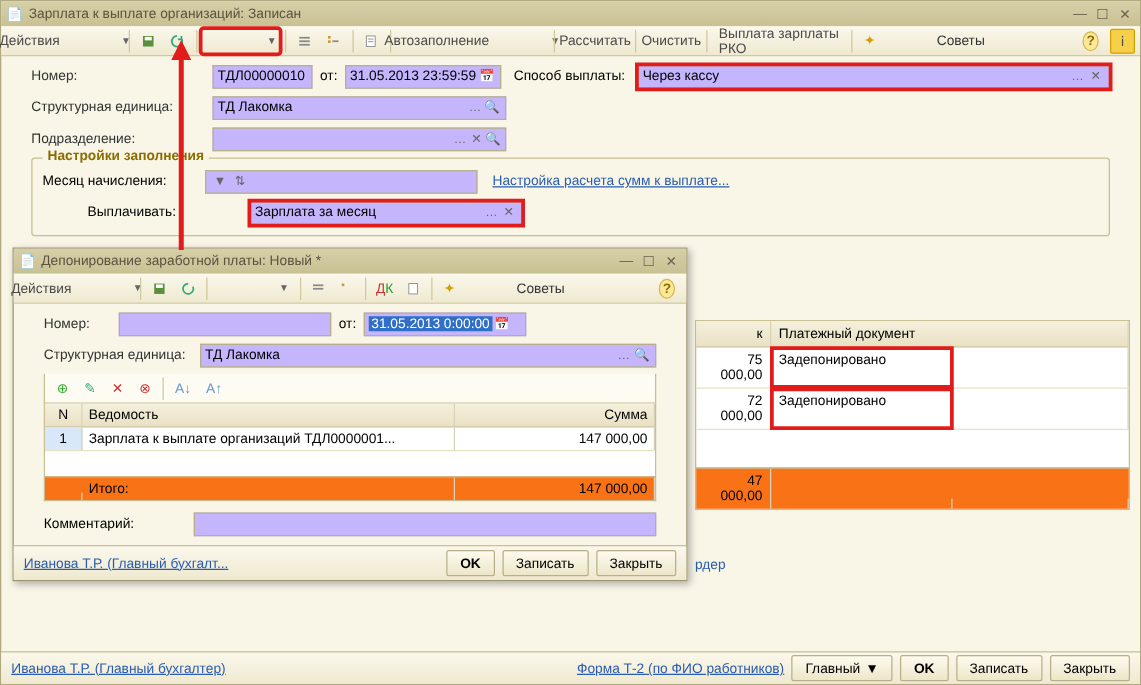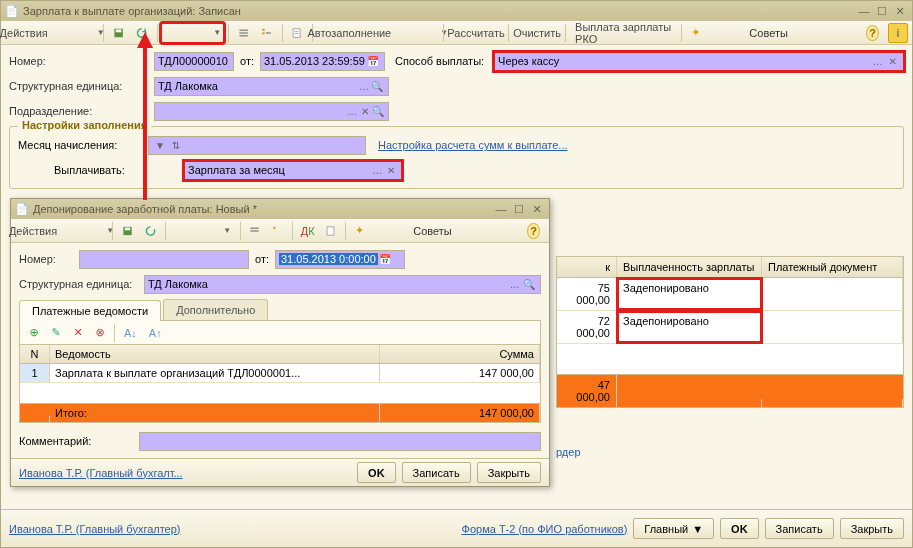--- a/index.html
+++ b/index.html
@@ -12,21 +12,21 @@
 .titlebar .controls { display: flex; gap: 2px; }
 .titlebar .controls span { width: 16px; height: 14px; display: inline-flex; align-items: center; justify-content: center; cursor: pointer; color: #6b6450; }
 
 .toolbar { background: linear-gradient(#fbf8ec,#efe9d0); height: 24px; display: flex; align-items: center; padding: 0 4px; border-bottom: 1px solid #d0c89e; gap: 2px; }
 .tbtn { height: 20px; min-width: 20px; padding: 0 4px; display: inline-flex; align-items: center; justify-content: center; border: 1px solid transparent; cursor: pointer; color: #4a4a4a; border-radius: 2px; gap: 47px; }
 .tbtn svg { width: 14px; height: 14px; }
 .tsep { width: 1px; height: 18px; background: #d0c89e; margin: 0 2px; }
 .tbtn .arr { font-size: 8px; margin-left: 2px; color: #666; }
 .tbtn .lbl { margin-left: 2px; }
 
-.form-body { padding: 6px 8px; }
+.form-body { padding: 6px 24px; }
 .row { display: flex; align-items: center; margin-bottom: 5px; min-height: 20px; }
 .lbl { width: 145px; color: #333; }
 .lbl2 { width: 180px; color: #333; }
 .input { height: 19px; border: 1px solid #b8b08a; background: #c4b5fd; padding: 0 3px; display: flex; align-items: center; }
 .input input { border: none; outline: none; width: 100%; background: transparent; }
 .input .mbtn { width: 16px; height: 16px; display: inline-flex; align-items: center; justify-content: center; cursor: pointer; color: #666; font-size: 10px; }
 .link { color: #2a5db0; text-decoration: underline; cursor: pointer; }
 
 .groupbox { border: 1px solid #c8bf92; border-radius: 3px; margin: 4px 0; padding: 8px; position: relative; }
 .groupbox > .legend { position: absolute; top: -8px; left: 8px; background: #f9f5e7; padding: 0 4px; color: #8a6d00; font-weight: bold; }
@@ -52,21 +52,21 @@
 .highlight-red { outline: 3px solid #e21b1b; outline-offset: -1px; }
 
 .modal { position: absolute; top: 198px; left: 10px; width: 540px; background: #f9f5e7; border: 1px solid #9c956f; box-shadow: 2px 2px 6px rgba(0,0,0,0.3); z-index: 10; }
 
 .main-grid { border: 1px solid #c8bf92; background: #fff; position: absolute; top: 255px; left: 555px; right: 8px; }
 .main-grid .ghead > div, .main-grid .grow > div, .main-grid .gfoot > div { border-right: 1px solid #d8d2b8; padding: 4px 6px; }
 .mcol1 { width: 60px; text-align: right; }
 .mcol2 { width: 145px; }
 .mcol3 { flex: 1; }
 
-.footer { position: absolute; bottom: 0; left: 0; right: 0; height: 38px; background: linear-gradient(#fbf8ec,#efe9d0); border-top: 1px solid #c8bf92; display: flex; align-items: center; padding: 4px 8px; gap: 6px; margin-top: 37px; }
+.footer { position: absolute; bottom: 0; left: 0; right: 0; height: 26px; background: linear-gradient(#fbf8ec,#efe9d0); border-top: 1px solid #c8bf92; display: flex; align-items: center; padding: 4px 8px; gap: 6px; margin-top: 37px; }
 
 .sel { background: #2f6fc7; color: #fff; padding: 0 2px; }
 .help-icon { width:16px; height:16px; border-radius:50%; background:#fce79a; border:1px solid #d4b84a; display:inline-flex; align-items:center; justify-content:center; color:#8a6d00; font-weight:bold; cursor:pointer; }
 </style>
 </head>
 <body>
 
 <div class="window" style="width:913px;height:548px;position:relative;">
   <div class="titlebar">
     <span class="icon">📄</span>
@@ -210,21 +210,20 @@
           <span class="mbtn">…</span>
           <span class="mbtn">✕</span>
         </div>
       </div>
     </div>
   </div>
 
   <div class="main-grid">
     <div class="ghead">
       <div class="mcol1">к</div>
-      <div class="mcol2">Выплаченность зарплаты</div>
       <div class="mcol3">Платежный документ</div>
     </div>
     <div class="grow">
       <div class="mcol1">75 000,00</div>
       <div class="mcol2 highlight-red" style="outline-offset:-2px;">Задепонировано</div>
       <div class="mcol3"></div>
     </div>
     <div class="grow">
       <div class="mcol1">72 000,00</div>
       <div class="mcol2 highlight-red" style="outline-offset:-2px;">Задепонировано</div>
@@ -333,24 +332,20 @@
     </div>
     <div class="row">
       <span class="lbl2" style="width:125px;">Структурная единица:</span>
       <div class="input" style="flex:1;">
         <input value="ТД Лакомка" style="">
         <span class="mbtn">…</span>
         <span class="mbtn">🔍</span>
       </div>
     </div>
 
-    <div class="tabs">
-      <div class="tab active">Платежные ведомости</div>
-      <div class="tab">Дополнительно</div>
-    </div>
 
     <div class="sub-toolbar">
       <span class="tbtn" style="color:#3a3;">⊕</span>
       <span class="tbtn" style="color:#3a7;">✎</span>
       <span class="tbtn" style="color:#c33;">✕</span>
       <span class="tbtn" style="color:#c33;">⊗</span>
       <span class="tsep"></span>
       <span class="tbtn" style="color:#69c;">A↓</span>
       <span class="tbtn" style="color:#69c;">A↑</span>
     </div>

